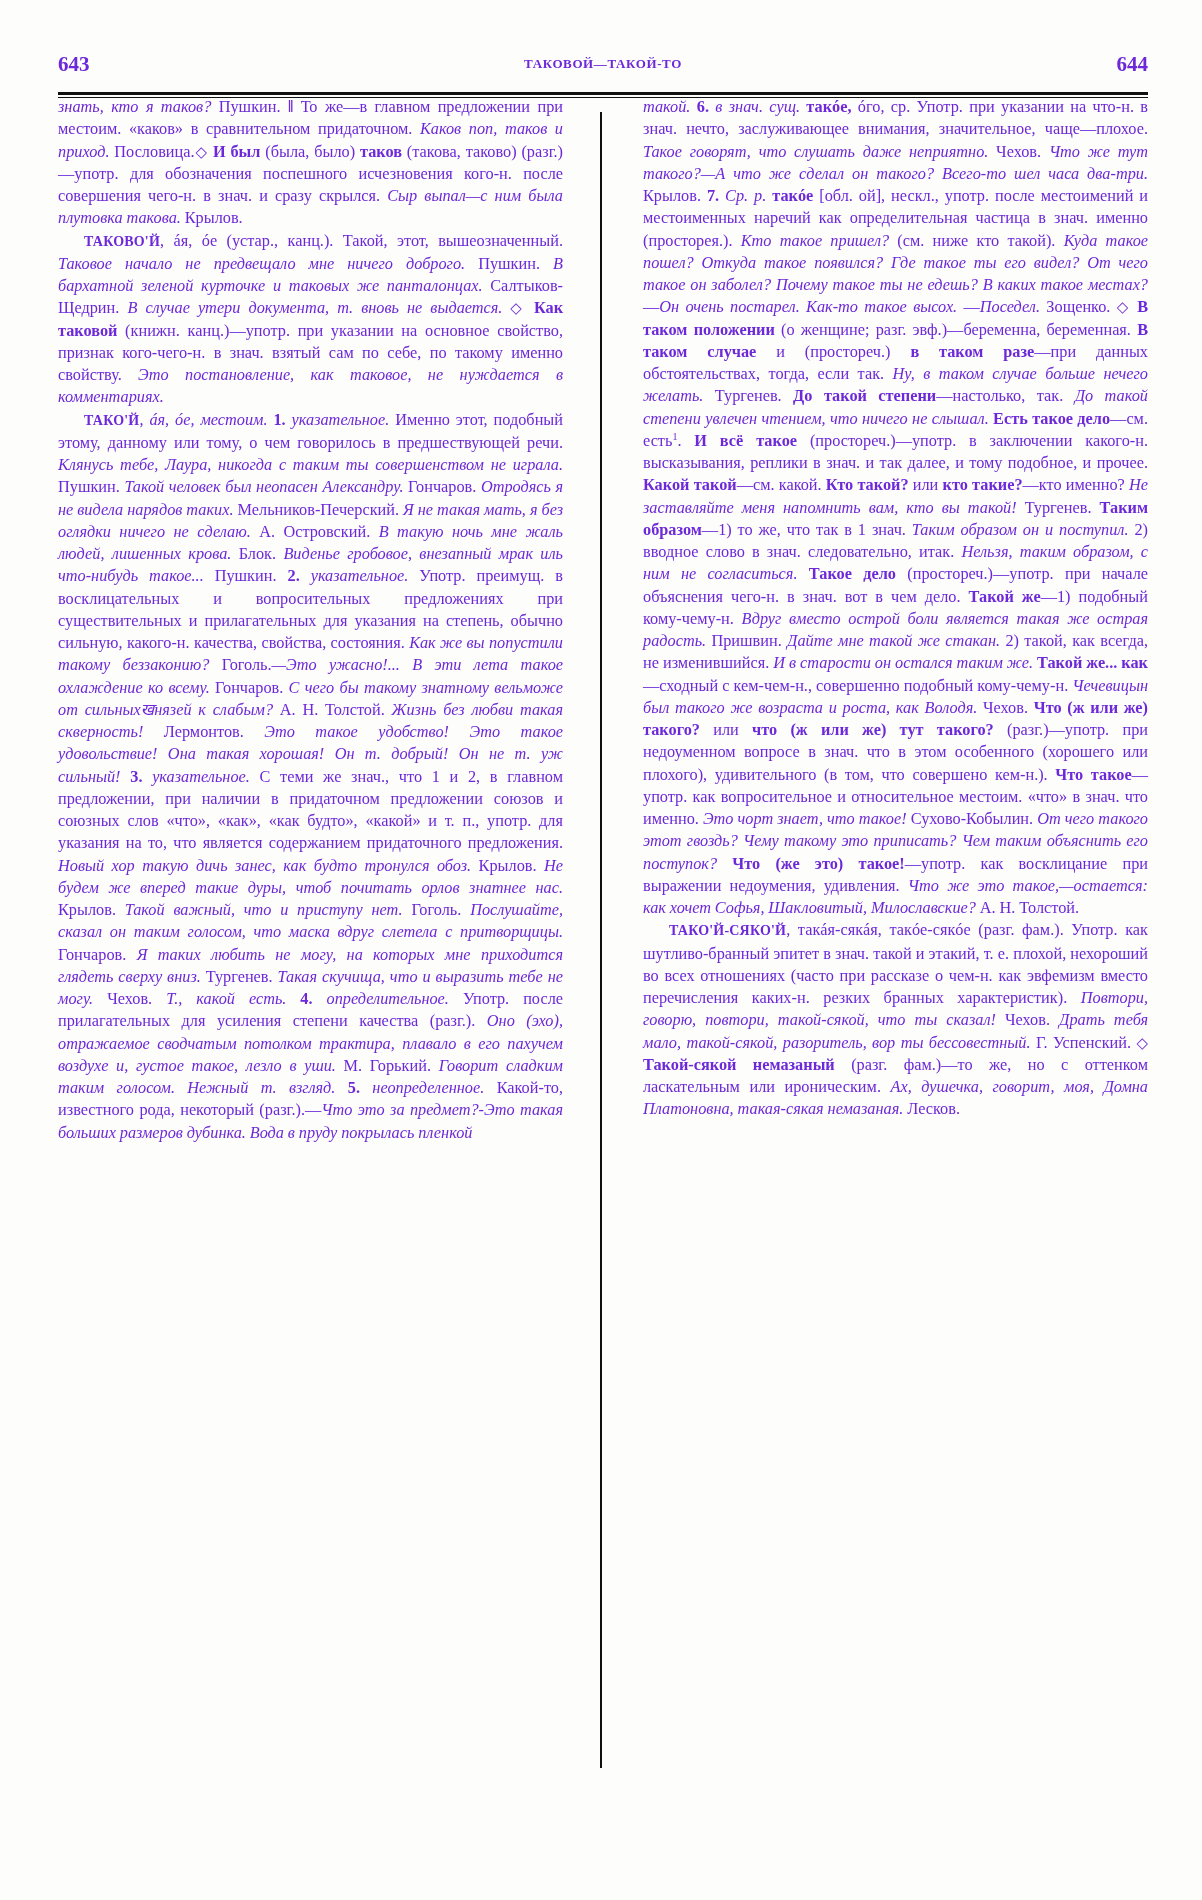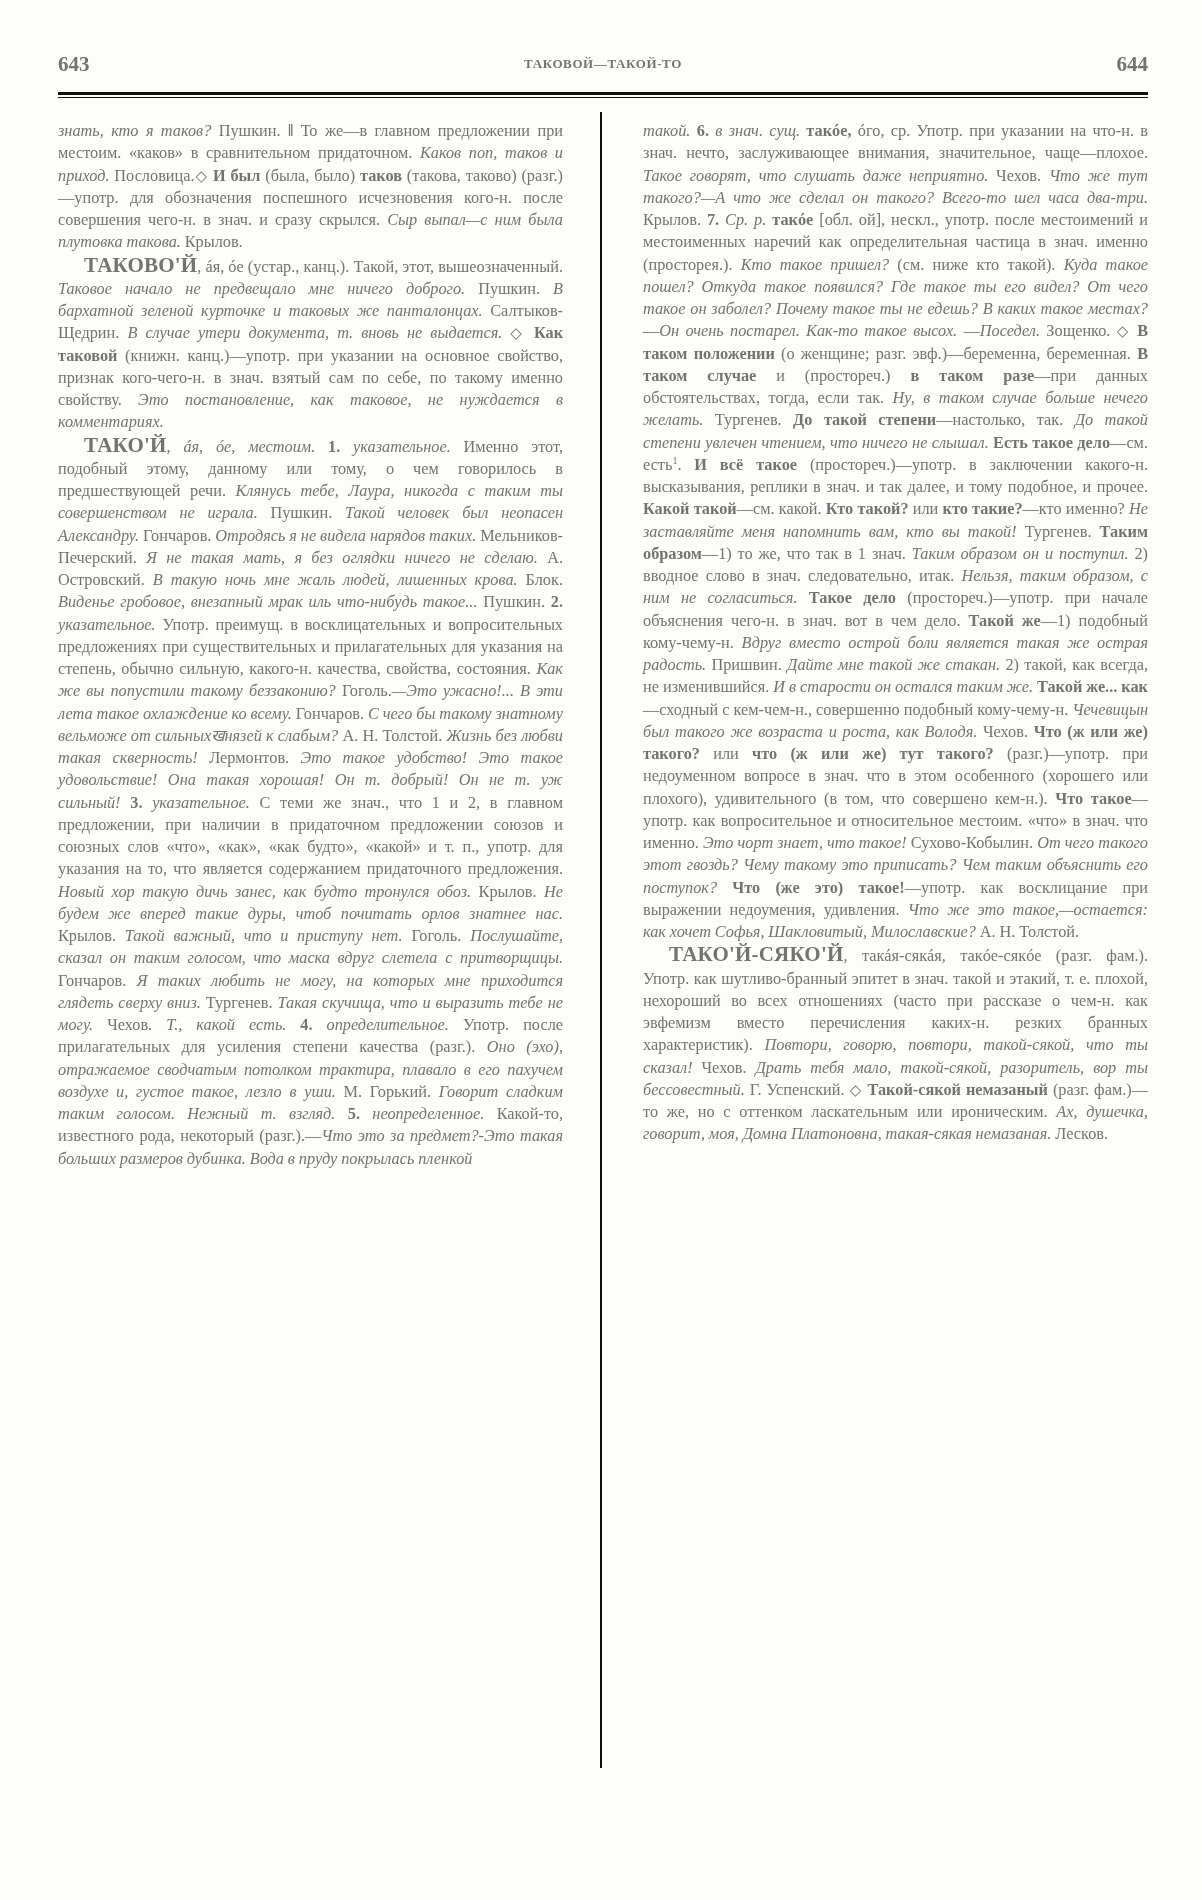--- a/index.html
+++ b/index.html
@@ -7,21 +7,21 @@
     padding: 0;
     background: #ffffff;
   }
   #page {
     position: relative;
     width: 1202px;
     height: 1900px;
     background: #fdfdfb;
     box-sizing: border-box;
     font-family: "Liberation Serif", "DejaVu Serif", serif;
-    color: #737373;
+    color: #6d28d9;
     overflow: hidden;
   }
 
   
   #header {
     position: absolute;
     left: 58px;
     top: 52px;
     width: 1090px;
     height: 34px;
@@ -56,21 +56,21 @@
     width: 1090px;
   }
   #rule .thick { height: 3px; background: #111; }
   #rule .gap   { height: 2px; background: transparent; }
   #rule .thin  { height: 1.4px; background: #111; }
 
   
   #columns {
     position: absolute;
     left: 58px;
-    top: 120px;
+    top: 96px;
     width: 1090px;
     height: 1660px;
     display: flex;
     justify-content: space-between;
   }
   .col {
     width: 505px;
     font-size: 16.3px;
     line-height: 22.25px;
     text-align: justify;
@@ -89,21 +89,21 @@
     left: 600px;
     top: 112px;
     width: 2px;
     height: 1656px;
     background: #101010;
   }
 
   
   .hw {                 
     font-weight: bold;
-    font-size: 21px;
+    font-size: 14px;
     letter-spacing: 0.2px;
   }
   .b  { font-weight: bold; }
   .i  { font-style: italic; }
   .sup { font-size: 10px; vertical-align: super; line-height: 0; }
   .indent { display: inline-block; width: 26px; }
   .dia { font-weight: bold; font-size: 15px; }                     
 </style>
 </head>
 <body>

